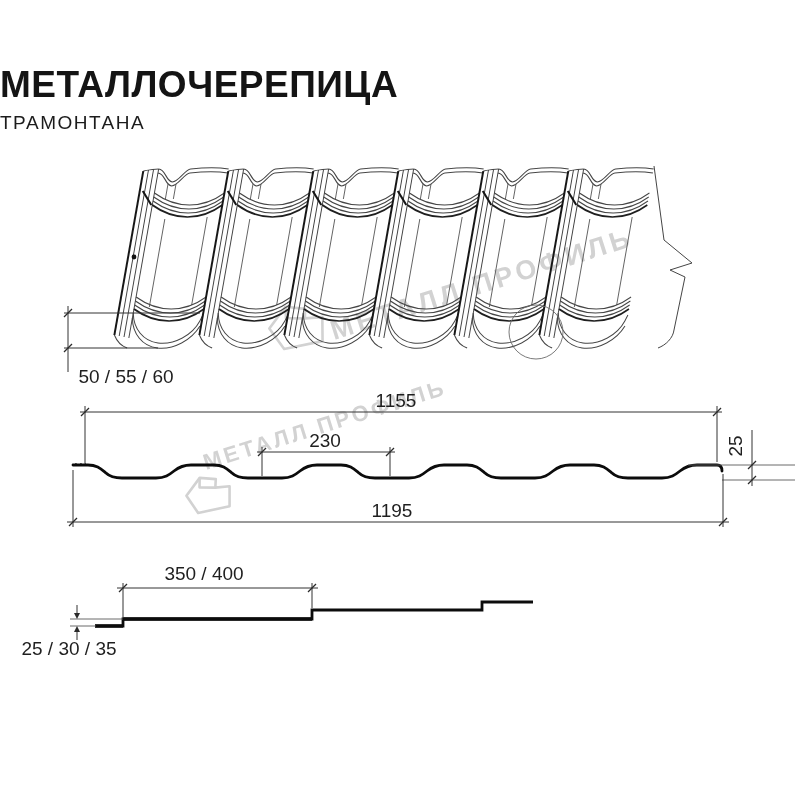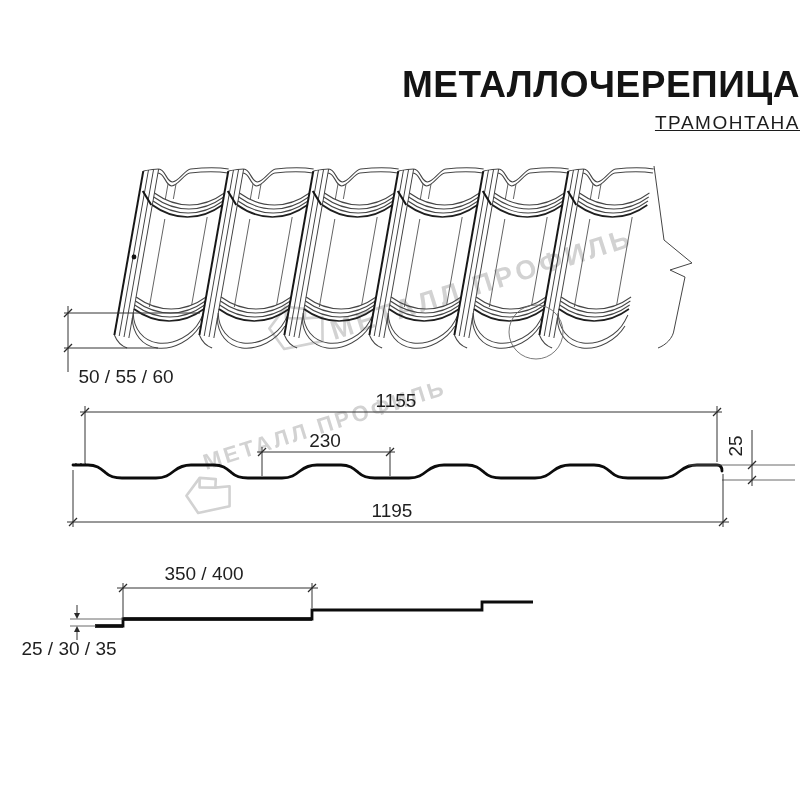--- a/index.html
+++ b/index.html
@@ -1,20 +1,20 @@
 <!DOCTYPE html>
 <html><head>
 <meta charset="utf-8">
 <style>
   html,body{margin:0;padding:0;background:#ffffff;}
   .page{position:relative;width:800px;height:800px;background:#fff;overflow:hidden;
         font-family:"Liberation Sans", sans-serif;}
-  .hdr{position:absolute;top:66px;left:0;width:800px;text-align:right;z-index:3;}
+  .hdr{position:absolute;top:66px;left:0;width:800px;text-align:left;z-index:3;}
   .title{font-size:37px;font-weight:700;letter-spacing:.5px;color:#141414;line-height:1.0;}
-  .subtitle{font-size:19px;font-weight:400;letter-spacing:1.5px;color:#1c1c1c;margin-top:9px;text-decoration:underline;}
+  .subtitle{font-size:19px;font-weight:400;letter-spacing:1.5px;color:#1c1c1c;margin-top:9px;}
   svg{position:absolute;top:0;left:0;}
   .ln{stroke:#454545;stroke-width:1;fill:none;}
   .lnd{stroke:#161616;stroke-width:2;fill:none;}
   .lnd2{stroke:#1f1f1f;stroke-width:1.7;fill:none;}
   .thin{stroke:#5a5a5a;stroke-width:.9;fill:none;}
   .dim{stroke:#333333;stroke-width:1;fill:none;}
   .tick{stroke:#2b2b2b;stroke-width:1.3;fill:none;}
   .prof{stroke:#0c0c0c;stroke-width:2.8;fill:none;stroke-linejoin:round;stroke-linecap:round;}
   .step{stroke:#0c0c0c;stroke-width:2.8;fill:none;stroke-linejoin:miter;}
   .dimtxt{font-family:"Liberation Sans",sans-serif;font-size:19px;fill:#1f1f1f;}

